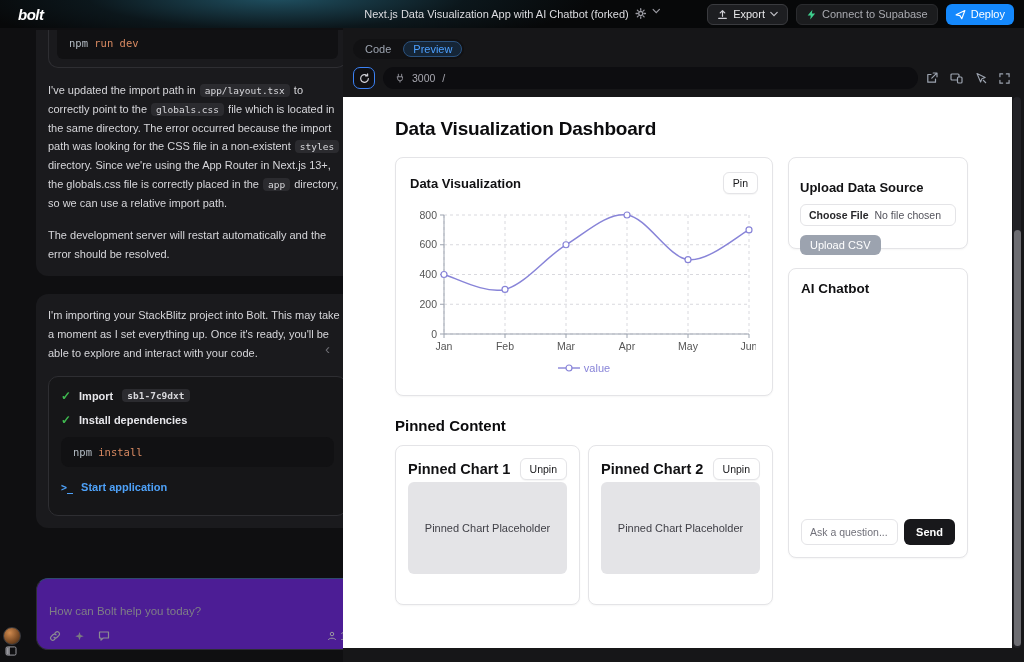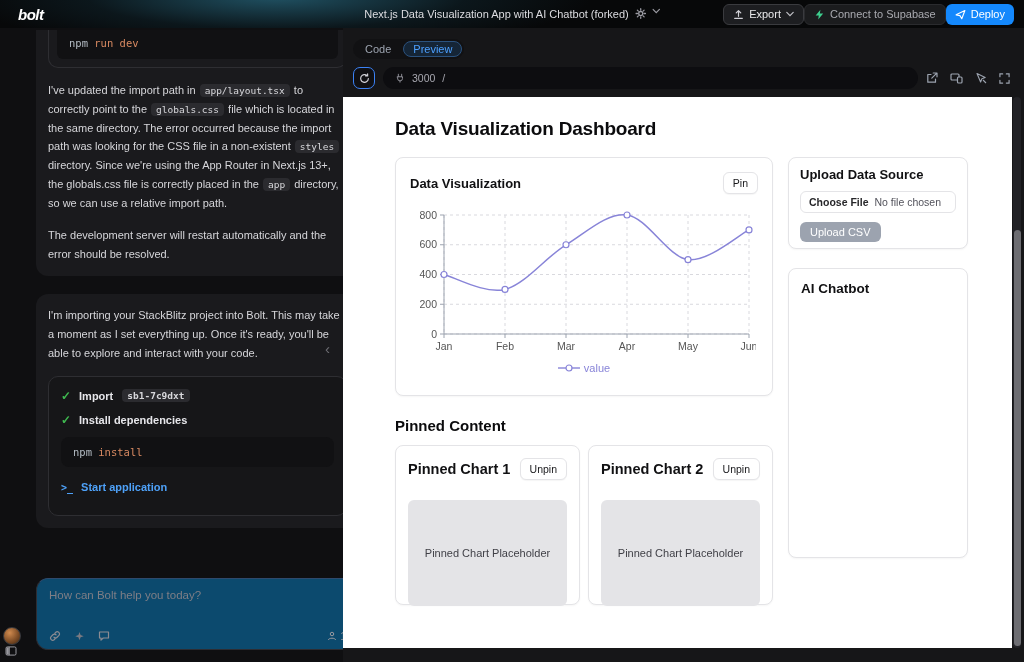--- a/index.html
+++ b/index.html
@@ -7,21 +7,21 @@
   body { font-family:"Liberation Sans", sans-serif; background:#0f0f11; color:#d4d4d8; }
   .app { position:relative; width:1024px; height:662px; }
 
   
   .topbar { position:absolute; top:0; left:0; width:1024px; height:28px;
     background:radial-gradient(420px 70px at 27% -10%, rgba(40,105,128,.75), rgba(20,50,62,.35) 45%, transparent 75%), #070809;
     display:flex; align-items:center; padding:0 10px; z-index:30; }
   .logo { font-size:15px; font-weight:800; font-style:italic; color:#fff; letter-spacing:-.5px; margin-left:8px; }
   .tb-center { position:absolute; left:50%; transform:translateX(-50%); display:flex; align-items:flex-start; gap:6px; }
   .tb-title { font-size:11px; color:#dcdce0; font-weight:500; white-space:nowrap; }
-  .tb-actions { margin-left:auto; display:flex; align-items:center; gap:0; }
+  .tb-actions { margin-left:auto; display:flex; align-items:center; gap:8px; }
   .tb-btn { display:flex; align-items:center; gap:5px; height:21px; padding:0 9px; border-radius:6px;
     font-size:11px; cursor:pointer; }
   .btn-export { background:#1d1e21; border:1px solid #3a3b3f; color:#e8e8ea; }
   .btn-connect { background:#1b1c1e; border:1px solid #2a2b2e; color:#a9aab0; }
   .btn-deploy { background:#1488fc; color:#fff; font-weight:500; }
   .icon { display:inline-flex; align-items:center; justify-content:center; }
 
   
   .sidebar { position:absolute; top:28px; left:0; width:392px; height:634px; background:#0f0f11; }
   .chat-scroll { position:absolute; top:2px; left:36px; right:33px; bottom:96px; overflow:hidden; }
@@ -43,21 +43,21 @@
   .artifact-toggle { width:42px; border-left:1px solid #2e2e32; display:flex; align-items:center; justify-content:center; cursor:pointer; color:#a0a0a6; }
   .artifact-body { padding:12px; }
   .step { display:flex; align-items:center; gap:8px; font-size:11px; font-weight:600; color:#e6e6ea; margin-bottom:10px; }
   .check { color:#3fb950; font-size:12px; font-weight:700; }
   .step .chip { font-size:9.5px; }
   .step-start { display:flex; align-items:center; gap:8px; font-size:11px; font-weight:600; color:#4ea1f8; margin:14px 0 10px; cursor:pointer; }
   .prompt-glyph { font-family:"DejaVu Sans Mono", monospace; font-size:10px; font-weight:700; color:#4ea1f8; }
   .artifact-body .codeblock { margin-bottom:2px; }
 
   .chat-input { position:absolute; left:36px; right:33px; bottom:12px; height:72px;
-    background:#0c4a6e; border:1px solid #2d2d33; border-top-color:#2e4a6e; border-radius:12px; padding:10px 12px; }
+    background:#4c1d95; border:1px solid #2d2d33; border-top-color:#2e4a6e; border-radius:12px; padding:26px 12px; }
   .chat-input textarea { width:100%; height:30px; background:transparent; border:none; outline:none; resize:none;
     font-family:"Liberation Sans", sans-serif; font-size:11.5px; color:#e4e4e8; }
   .chat-input textarea::placeholder { color:#7e7e86; }
   .input-icons { position:absolute; left:12px; right:12px; bottom:7px; display:flex; align-items:center; gap:13px; color:#8b8b92; }
   .collab { margin-left:auto; display:flex; align-items:center; gap:3px; font-size:10.5px; color:#9a9aa0; }
 
   .avatar { position:absolute; left:3px; bottom:17px; width:18px; height:18px; border-radius:50%;
     background:radial-gradient(circle at 35% 30%, #d08a4e, #7a4a24 60%, #3a2410); border:1px solid #3a3a3e; }
   .panel-toggle { position:absolute; left:5px; bottom:2px; color:#9a9aa0; }
   .collapse-handle { position:absolute; left:325px; top:340px; color:#6e6e74; font-size:15px; z-index:5; cursor:pointer; }
@@ -90,23 +90,23 @@
   .sm-btn { font-size:10.5px; font-weight:500; color:#18181b; background:#fff; border:1px solid #e4e4e7;
     border-radius:6px; padding:4px 9px; box-shadow:0 1px 1px rgba(0,0,0,.04); cursor:pointer; }
   .chart-wrap { margin-top:12px; }
   .chart-wrap svg text { font-family:"Liberation Sans", sans-serif; }
   .legend { display:flex; justify-content:center; align-items:center; gap:4px; margin-top:0px; }
   .legend-label { font-size:11px; color:#8884d8; }
   .section-title { font-size:15px; font-weight:700; color:#0b0b0d; margin-top:21px; }
   .pinned-row { display:flex; gap:8px; margin-top:11px; }
   .pinned-card { width:185px; height:160px; padding:12px; }
   .pinned-card .card-title { font-size:14.5px; }
-  .placeholder-box { margin-top:20px; height:106px; background:#e4e4e7; border-radius:6px;
+  .placeholder-box { margin-top:2px; height:92px; background:#e4e4e7; border-radius:6px;
     display:flex; align-items:center; justify-content:center; font-size:11px; color:#3f3f46; }
-  .upload-card { height:92px; padding:9px 11px; }
+  .upload-card { height:92px; padding:22px 11px; }
   .upload-card .card-title { font-size:13px; }
   .file-input { margin-top:9px; height:22px; border:1px solid #e4e4e7; border-radius:6px; display:flex;
     align-items:center; gap:6px; padding:0 8px; font-size:10.5px; cursor:pointer; }
   .file-choose { font-weight:600; color:#27272a; }
   .file-none { color:#52525b; }
   .upload-btn { margin-top:9px; display:inline-block; background:#9ca3af; color:#fff; font-size:11px;
     font-weight:500; border:none; border-radius:6px; padding:4px 10px; cursor:pointer; }
   .chatbot-card { height:290px; margin-top:19px; padding:12px; position:relative; }
   .chatbot-card .card-title { font-size:13.5px; }
   .ask-row { position:absolute; left:12px; right:12px; bottom:12px; display:flex; gap:6px; }
@@ -384,20 +384,24 @@
               <div class="card-title">Upload Data Source</div>
               <div class="file-input">
                 <span class="file-choose">Choose File</span>
                 <span class="file-none">No file chosen</span>
               </div>
               <button class="upload-btn">Upload CSV</button>
             </div>
 
             <div class="card chatbot-card">
               <div class="card-title">AI Chatbot</div>
+              <div class="ask-row">
+                <input class="ask-input" placeholder="Ask a question..." style="">
+                <button class="send-btn">Send</button>
+              </div>
             </div>
           </div>
         </div>
       </div>
     </div>
 
     <div class="scroll-track">
       <div class="scroll-thumb"></div>
     </div>
   </div>

